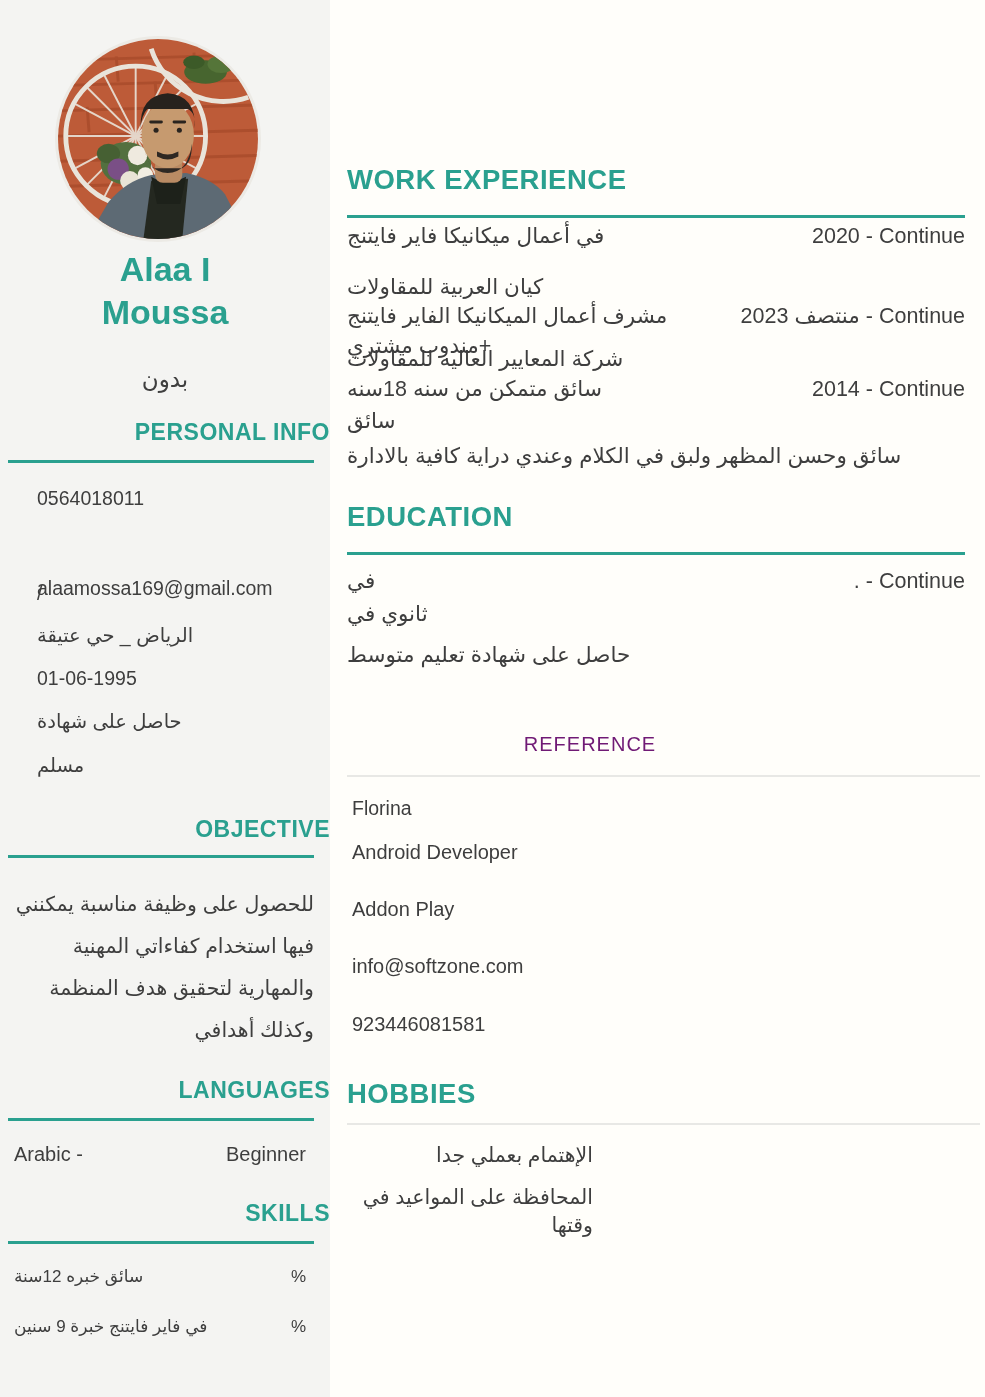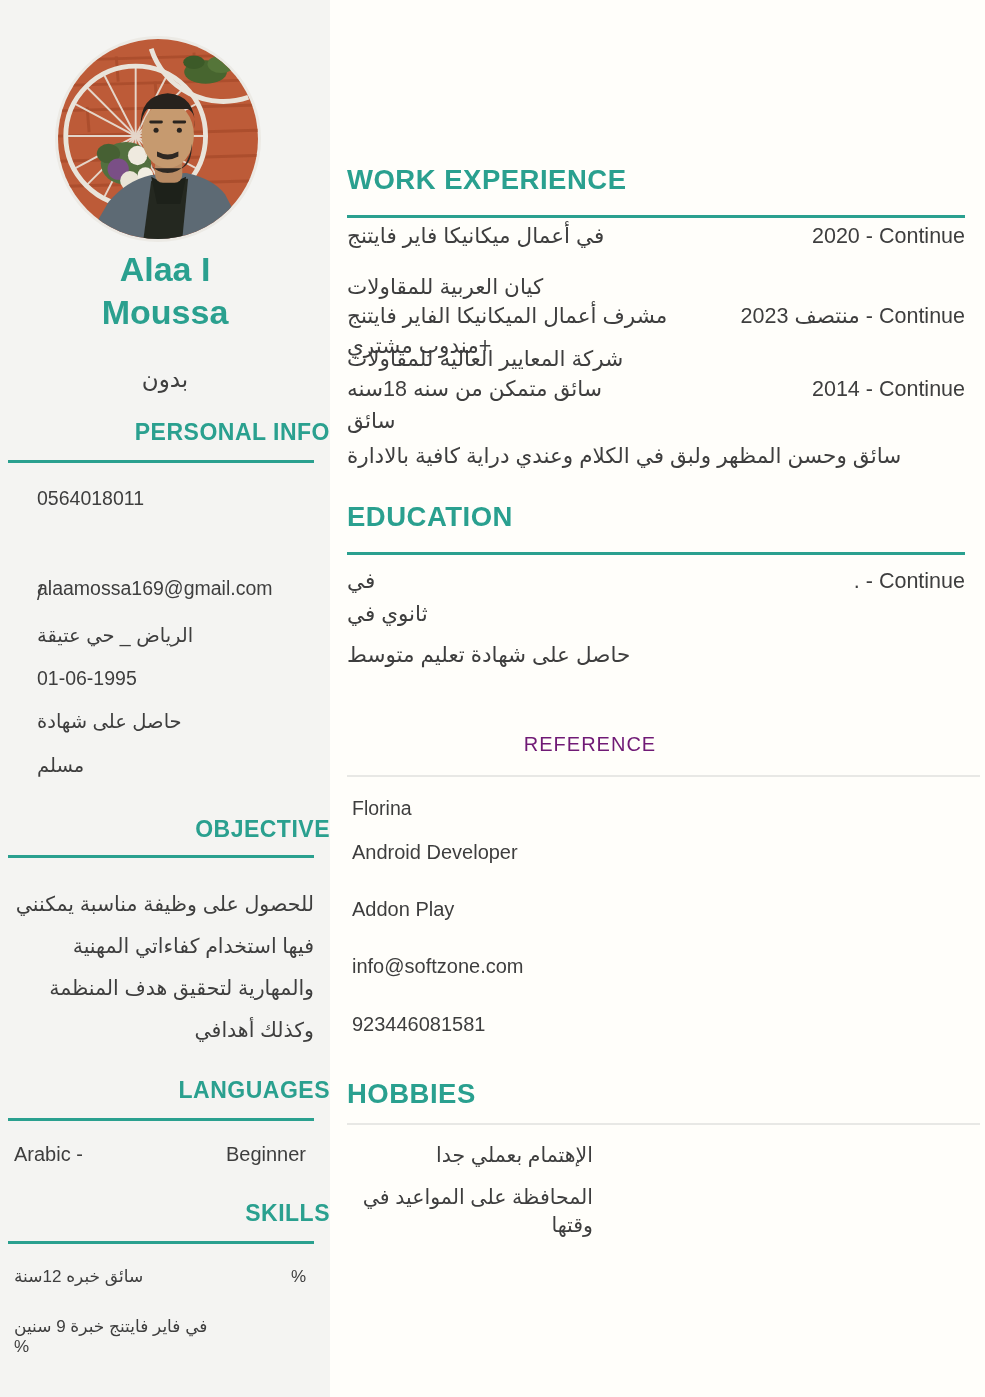--- a/index.html
+++ b/index.html
@@ -142,21 +142,21 @@
       <span>Arabic -</span>
       <span>Beginner</span>
     </div>
 
     <div class="abs side-h" style="top:1200px;">SKILLS</div>
     <div class="abs side-hr" style="top:1241px;"></div>
     <div class="abs split-row skill-row" style="top:1266px;">
       <span>سائق خبره 12سنة</span>
       <span>%</span>
     </div>
-    <div class="abs split-row skill-row" style="top:1316px;flex-direction:column;">
+    <div class="abs split-row skill-row" style="top:1316px;">
       <span>في فاير فايتنج خبرة 9 سنين</span>
       <span>%</span>
     </div>
 
   </aside>
 
   <main class="main">
 
     <div class="abs main-h" style="top:164px;">WORK EXPERIENCE</div>
     <div class="abs main-hr" style="top:215px;"></div>

